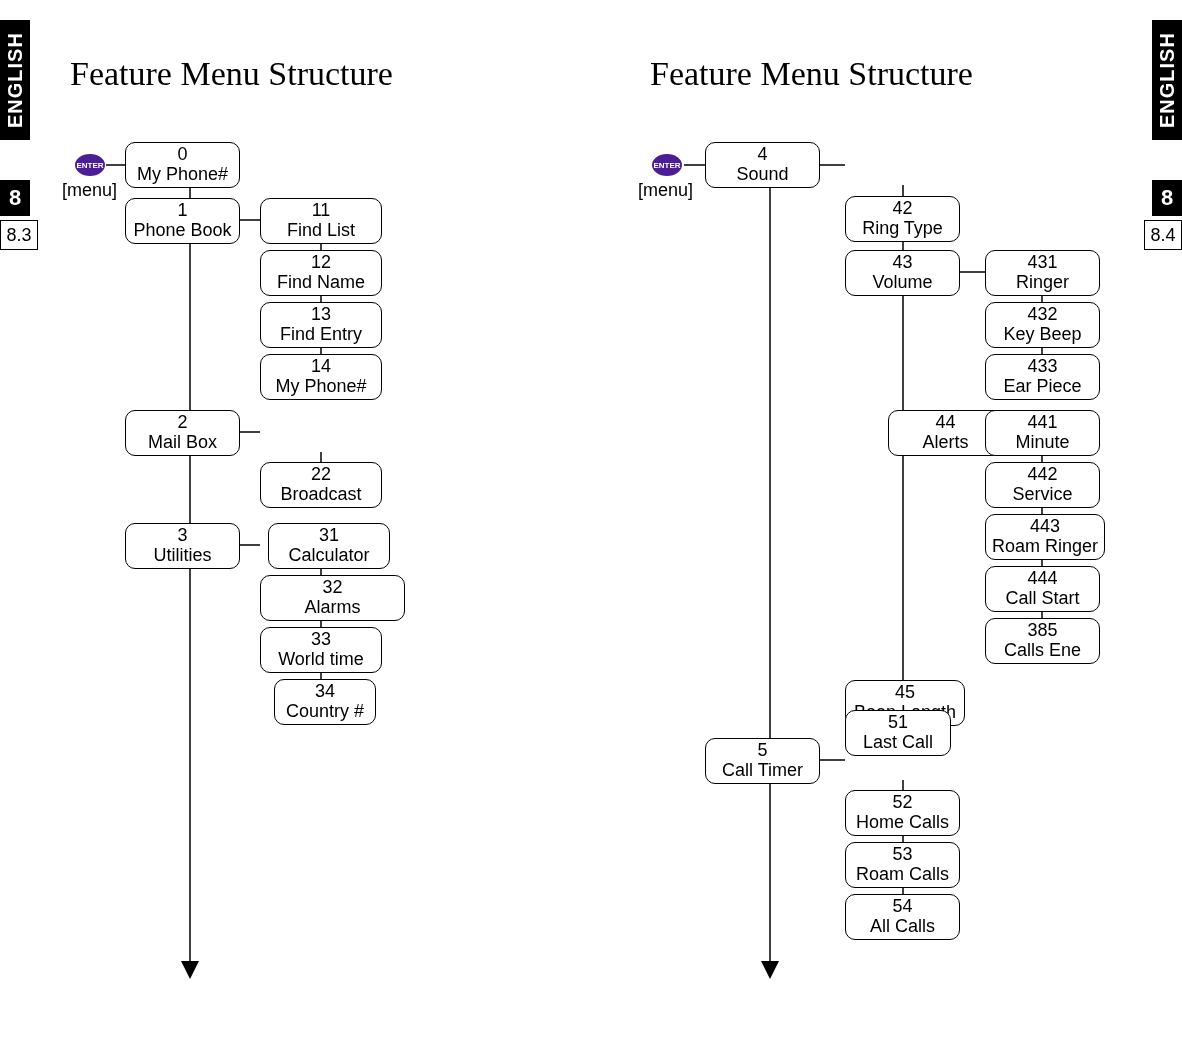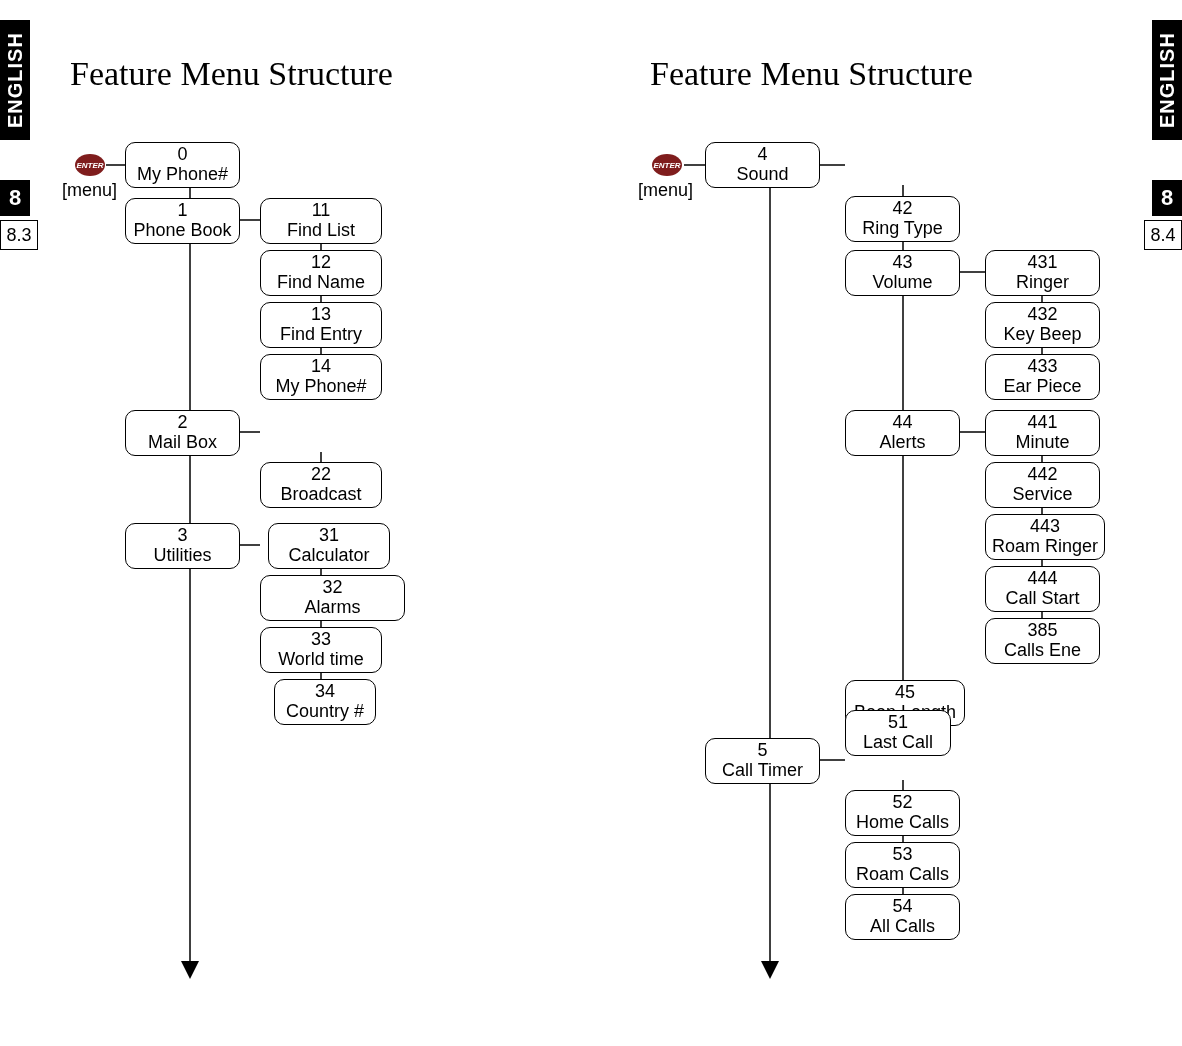--- a/index.html
+++ b/index.html
@@ -2,21 +2,21 @@
 <html><head>
 <meta charset="utf-8">
 <style>
   html,body{margin:0;padding:0;background:#fff;font-family:Arial,Helvetica,sans-serif;color:#000}
   .page{position:relative;width:1182px;height:1046px}
   .tab{position:absolute;background:#000;color:#fff;display:flex;align-items:center;justify-content:center;font-weight:bold}
   .tab-vert{writing-mode:vertical-rl;transform:rotate(180deg);font-size:20px;letter-spacing:1px}
   .tab-num{font-size:22px}
   .tab-page{position:absolute;background:#fff;border:1px solid #000;font-size:18px;display:flex;align-items:center;justify-content:center}
   .title{position:absolute;font-size:34px;font-family:Georgia,serif}
-  .enter-icon{position:absolute;width:30px;height:22px;background:#7f1d1d;border-radius:50%/50%;display:flex;align-items:center;justify-content:center;color:#fff;font-size:8px;font-weight:bold;font-style:italic}
+  .enter-icon{position:absolute;width:30px;height:22px;background:#4c1d95;border-radius:50%/50%;display:flex;align-items:center;justify-content:center;color:#fff;font-size:8px;font-weight:bold;}
   .menu-label{position:absolute;font-size:18px}
   .node{position:absolute;border:1.5px solid #000;border-radius:10px;background:#fff;text-align:center;line-height:1.1;font-size:18px;padding:2px 0;box-sizing:border-box}
   .node .num{display:block;font-size:18px}
   .node .lab{display:block;font-size:18px}
   svg.connectors{position:absolute;left:0;top:0;pointer-events:none}
 </style>
 </head>
 <body>
 
 <div class="page">
@@ -160,21 +160,21 @@
       <span class="lab">Ringer</span>
   </div>
   <div class="node" style="left:985px;top:302px;width:115px">
     <span class="num">432</span>
       <span class="lab">Key Beep</span>
   </div>
   <div class="node" style="left:985px;top:354px;width:115px">
     <span class="num">433</span>
       <span class="lab">Ear Piece</span>
   </div>
-  <div class="node" style="left:845px;top:410px;width:115px">
+  <div class="node" style="left:888px;top:410px;width:115px">
     <span class="num">44</span>
       <span class="lab">Alerts</span>
   </div>
   <div class="node" style="left:985px;top:410px;width:115px">
     <span class="num">441</span>
       <span class="lab">Minute</span>
   </div>
   <div class="node" style="left:985px;top:462px;width:115px">
     <span class="num">442</span>
       <span class="lab">Service</span>

